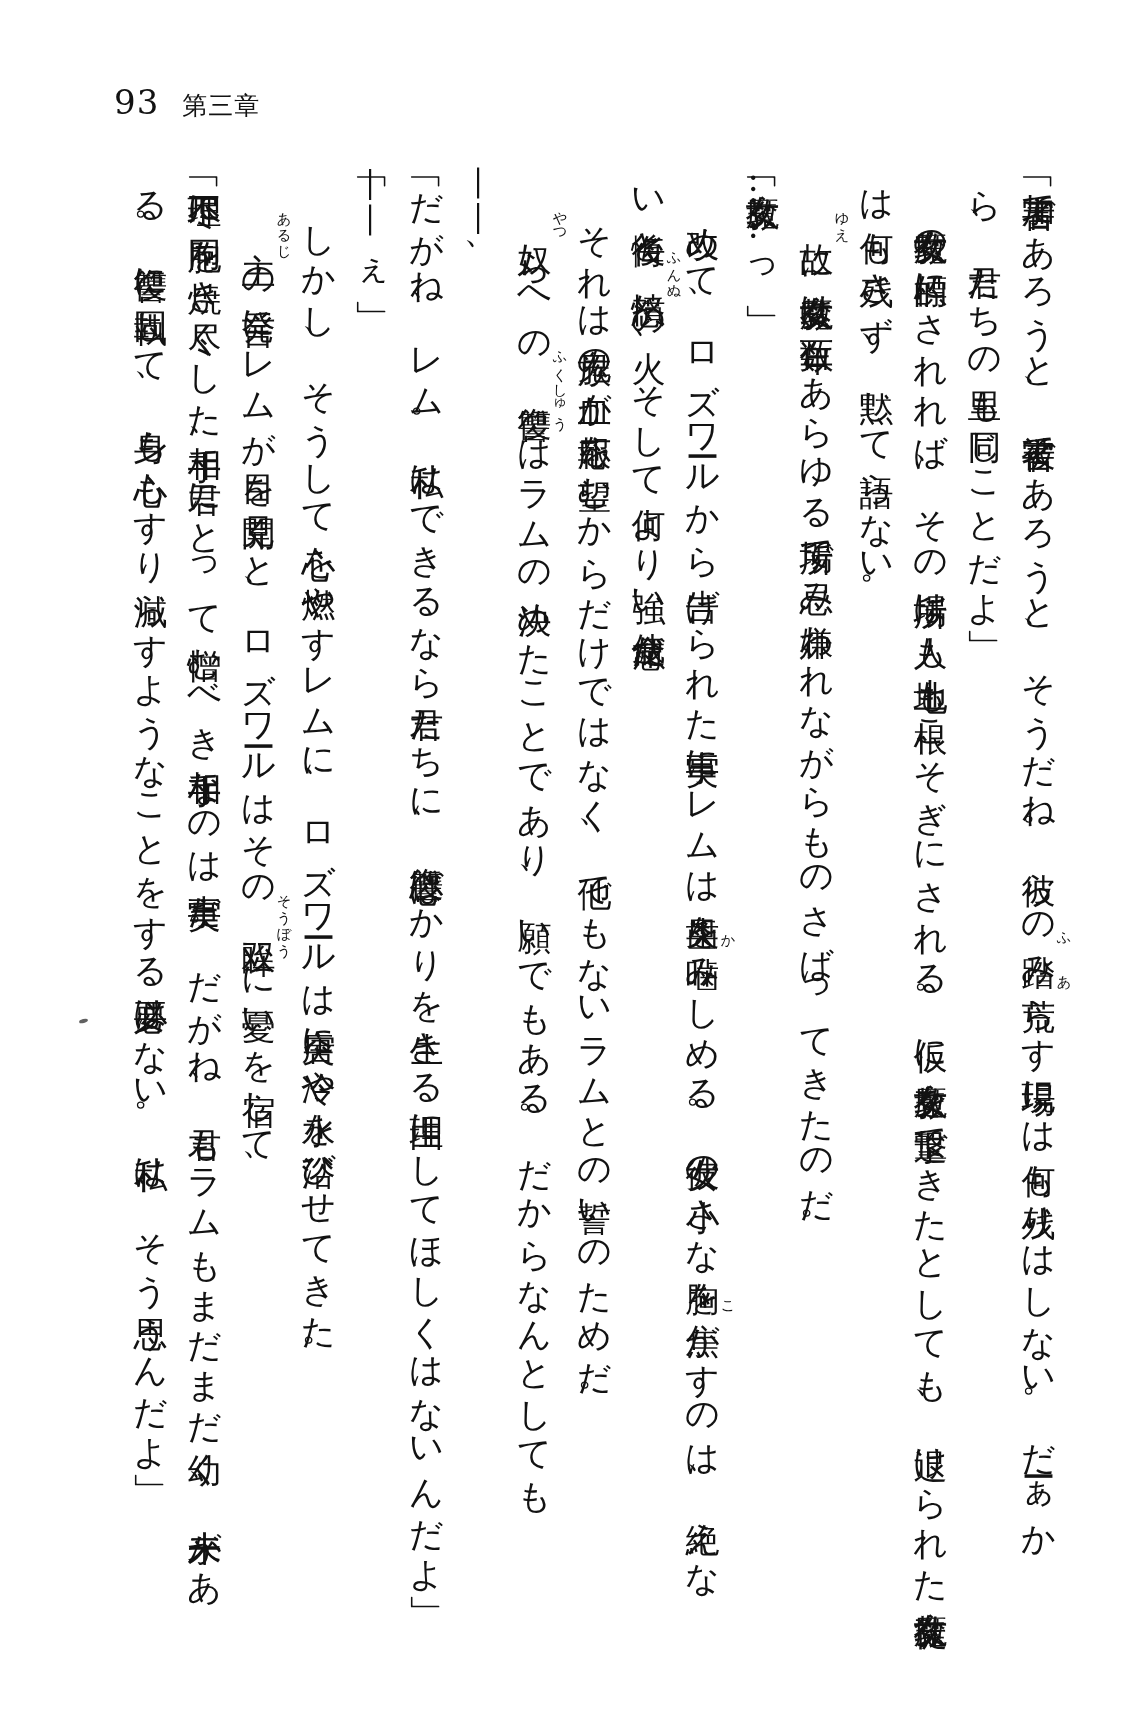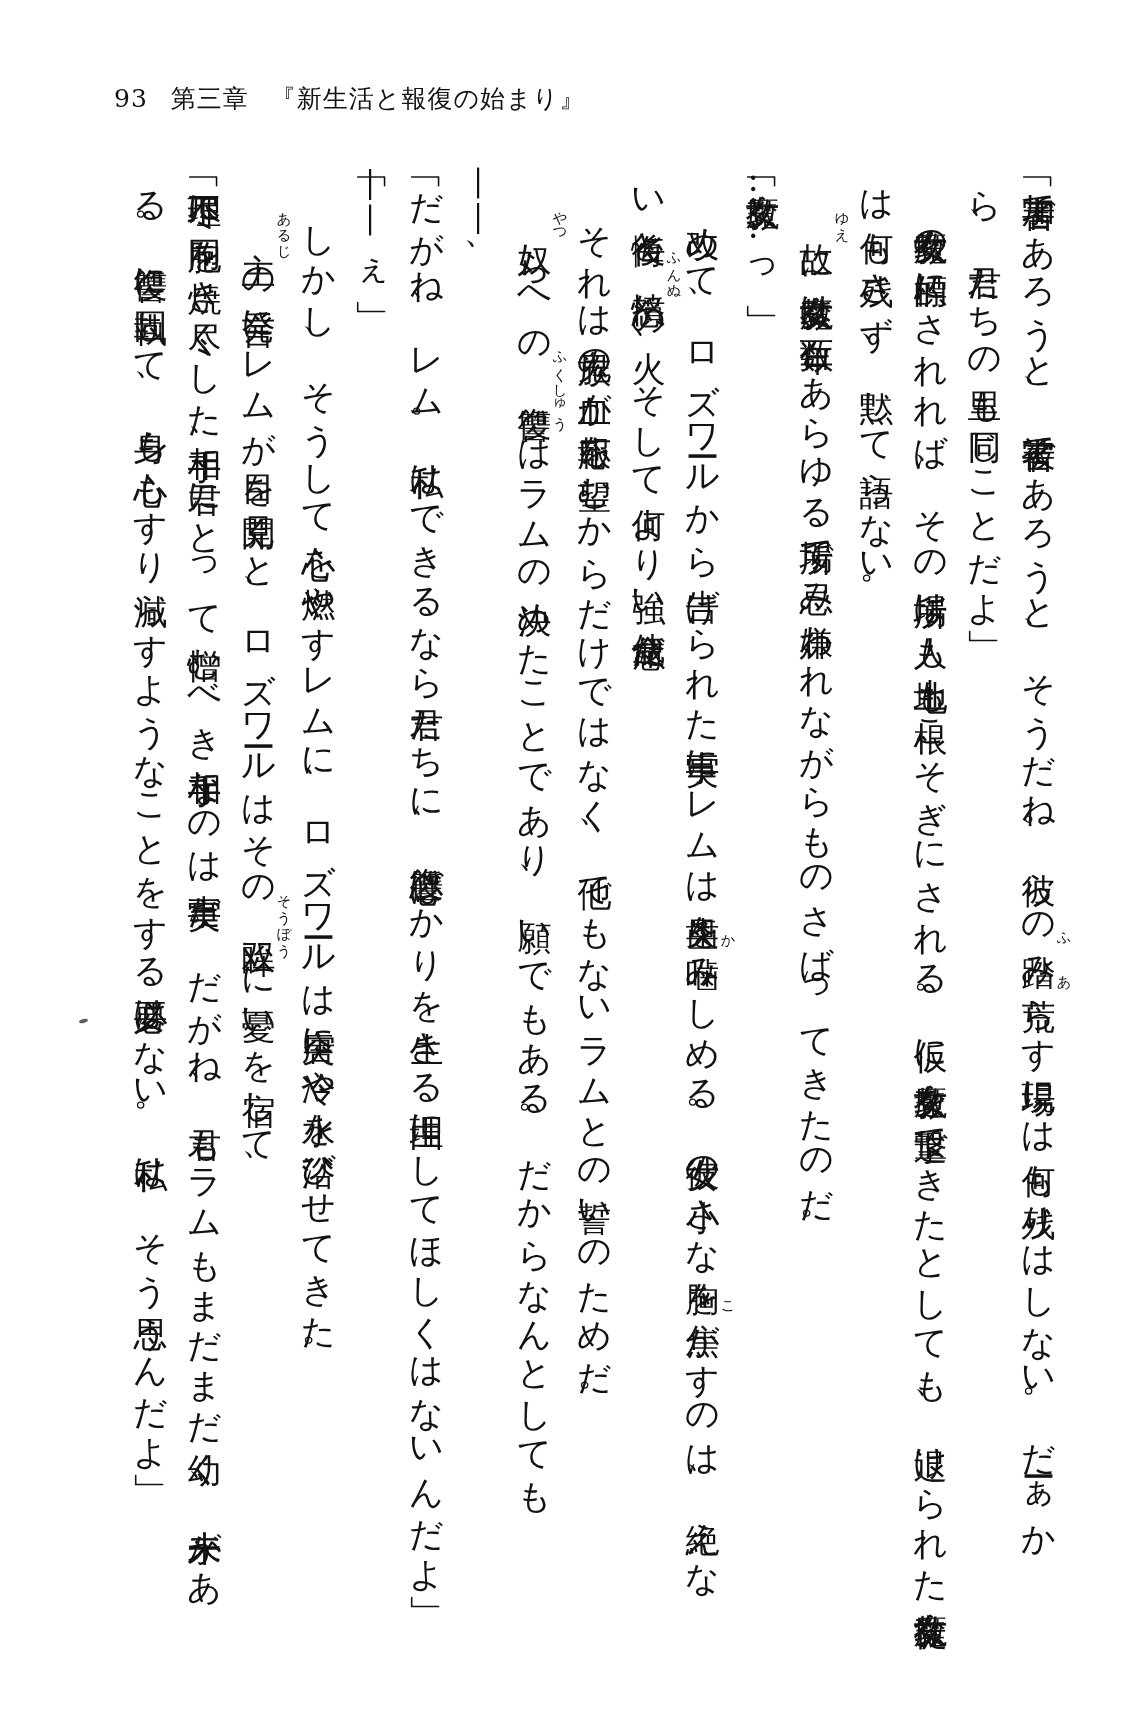--- a/index.html
+++ b/index.html
@@ -19,21 +19,21 @@
   .running-head {
     position: absolute;
     left: 114px;
     top: 82px;
     display: flex;
     align-items: baseline;
     font-size: 25px;
     letter-spacing: 1px;
     white-space: nowrap;
   }
-  .page-number { font-size: 25px; }
+  .page-number { font-size: 34px; }
   .chapter-label { margin-left: 23px; }
   .chapter-title { margin-left: 22px; }
 
   
   .text-block {
     position: absolute;
     top: 166px;
     left: 100px;
     width: 972px;
     height: 1430px;
@@ -69,21 +69,20 @@
   }
 </style>
 </head>
 <body>
 
 <div class="page">
 
   <header class="running-head">
     <span class="page-number">93</span>
     <span class="chapter-label">第三章</span>
-    <span class="chapter-title">『新生活と報復の始まり』</span>
   </header>
 
   <main class="text-block">
       <p class="para">「加害者であろうと、被害者であろうと、そうだね。彼らの<ruby>踏<rt>ふ</rt></ruby>み<ruby>荒<rt>あ</rt></ruby>らす現場には何も残りはしない。だーぁから、君たちの里も同じことだよ」</p>
       <p class="para indent">魔女教の標的にされれば、その場所は人も土地も根こそぎにされる。仮に魔女教を撃退できたとしても、退けられた魔女教徒は何も残さず、黙して語らない。</p>
       <p class="para indent"><ruby>故<rt>ゆえ</rt></ruby>に魔女教は数百年、あらゆる場所で忌み嫌われながらものさばってきたのだ。</p>
       <p class="para">「魔女教……っ」</p>
       <p class="para indent">改めて、ロズワールから告げられた事実にレムは奥歯を<ruby>噛<rt>か</rt></ruby>みしめる。彼女の小さな胸を<ruby>焦<rt>こ</rt></ruby>がすのは、絶えない後悔と<ruby>憤怒<rt>ふんぬ</rt></ruby>の火、そして何より強い使命感だ。</p>
       <p class="para indent">それは鬼族の血が応報を望むからだけではなく、他でもないラムとの誓いのためだ。</p>
       <p class="para indent"><ruby>奴<rt>やつ</rt></ruby>らへの<ruby>復讐<rt>ふくしゅう</rt></ruby>はラムの決めたことであり、願いでもある。だからなんとしても——、</p>

